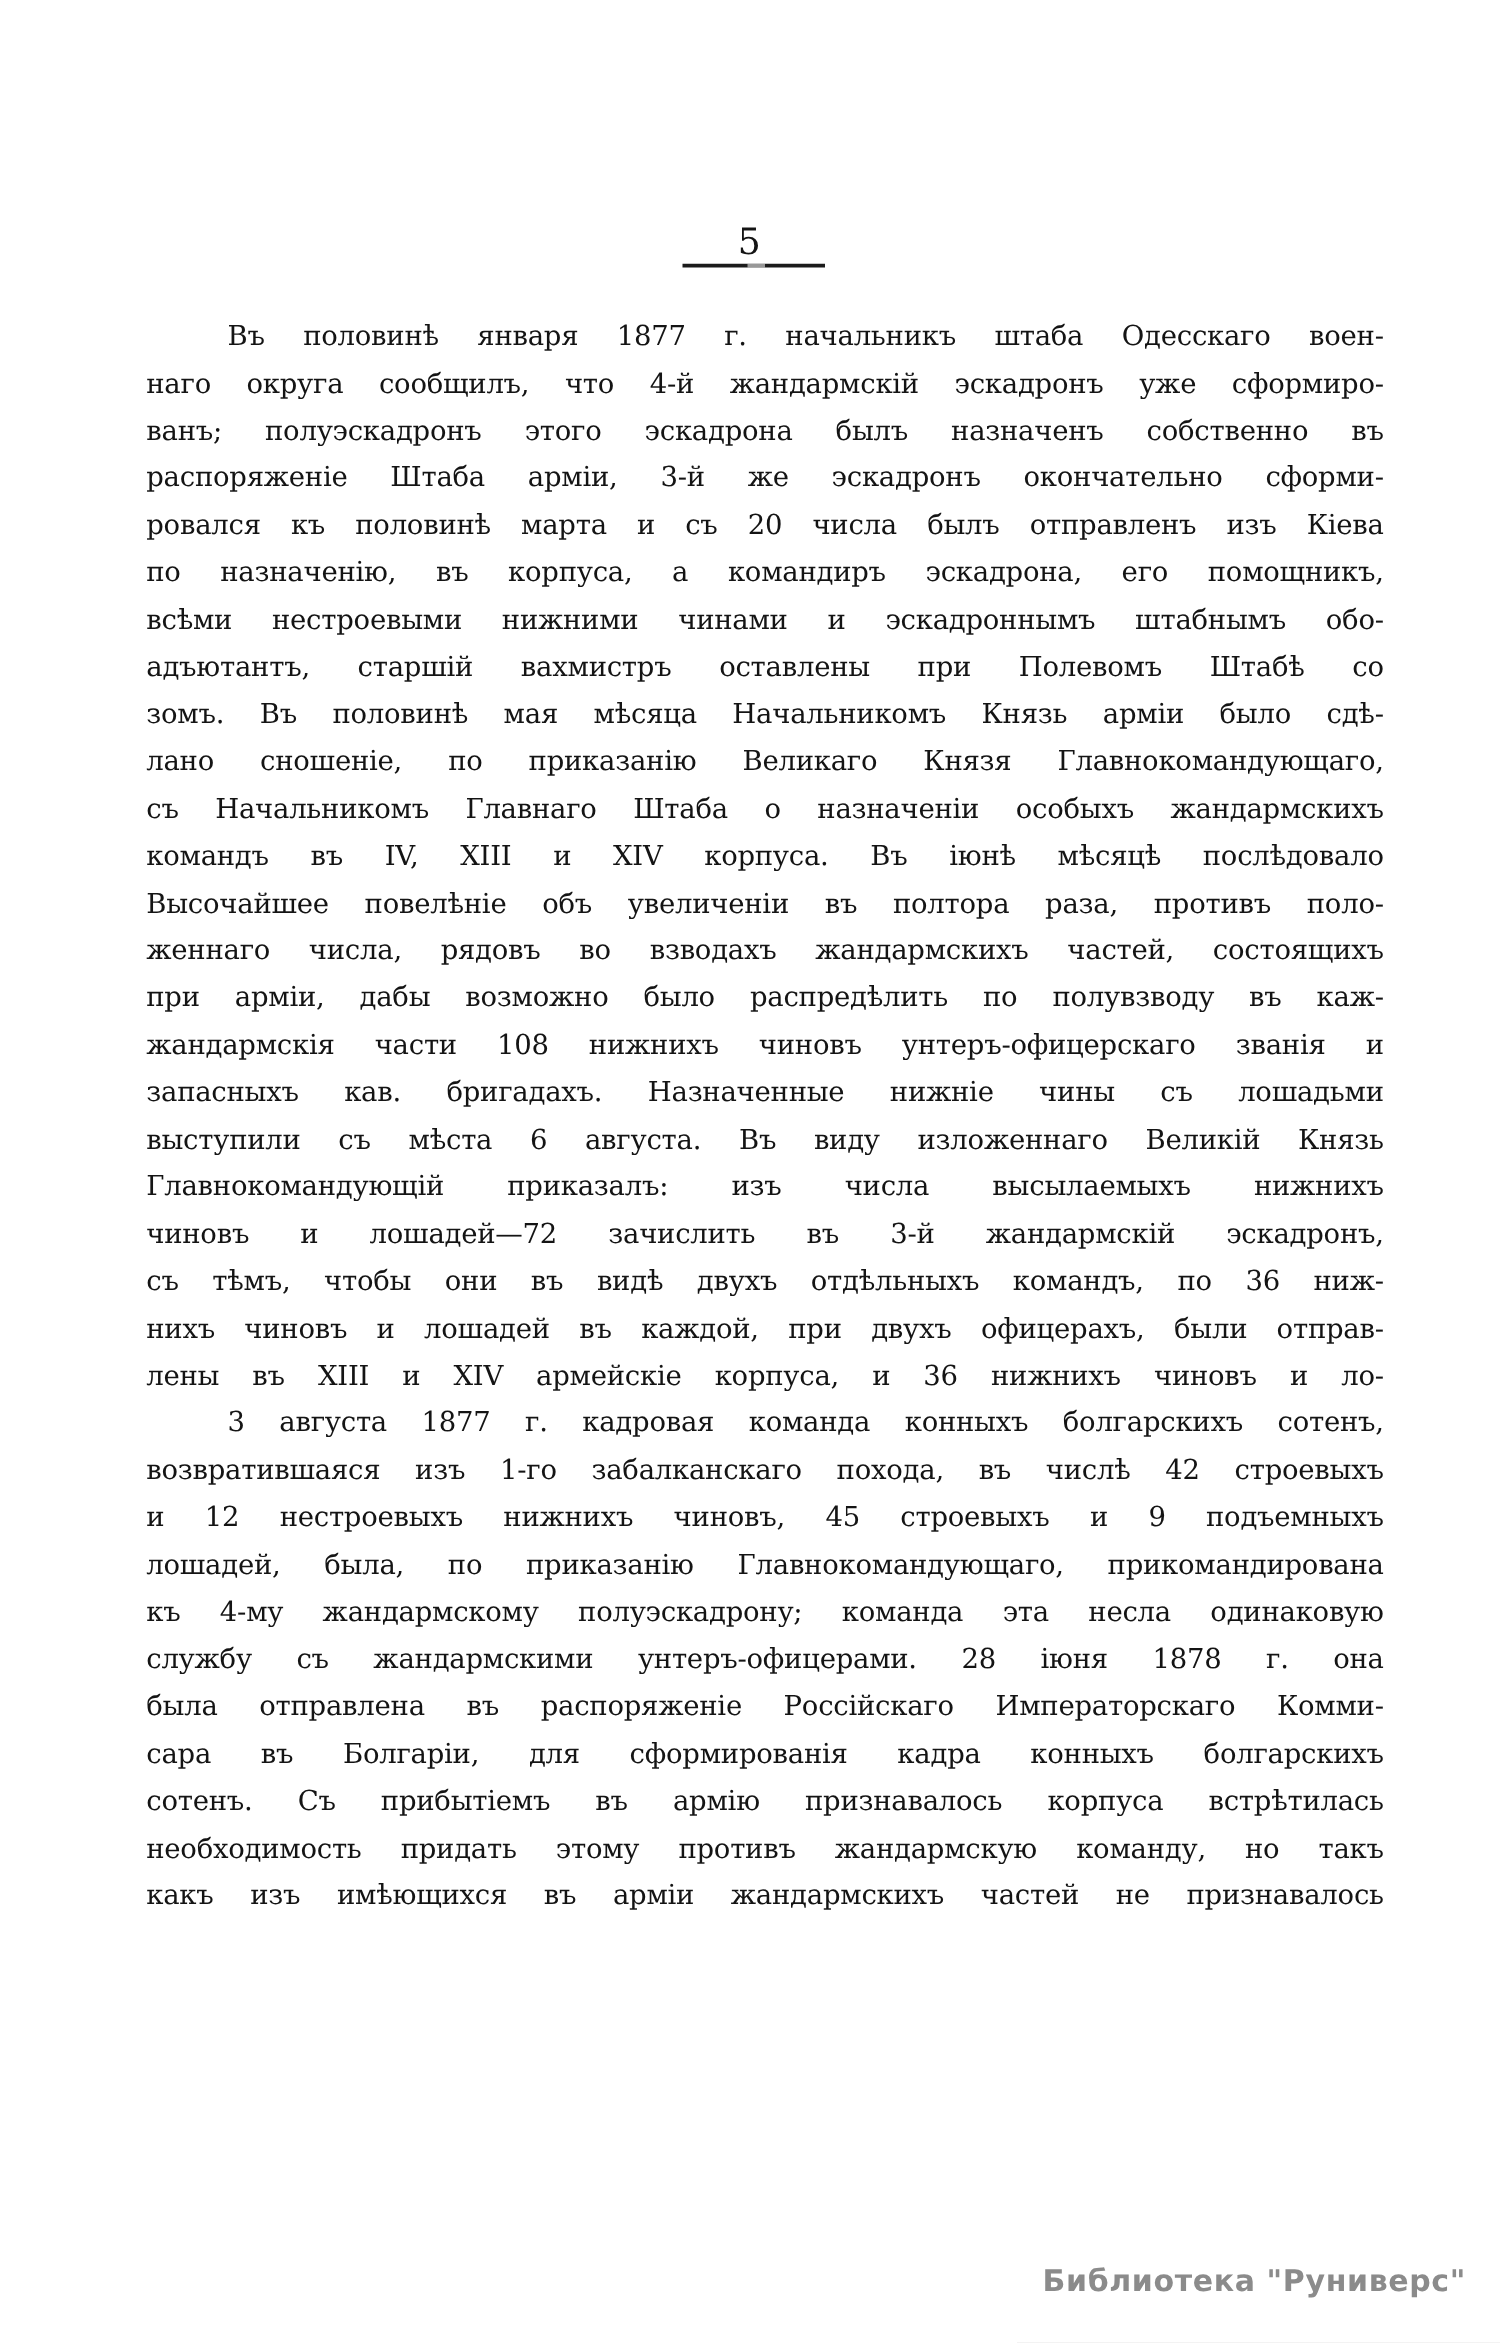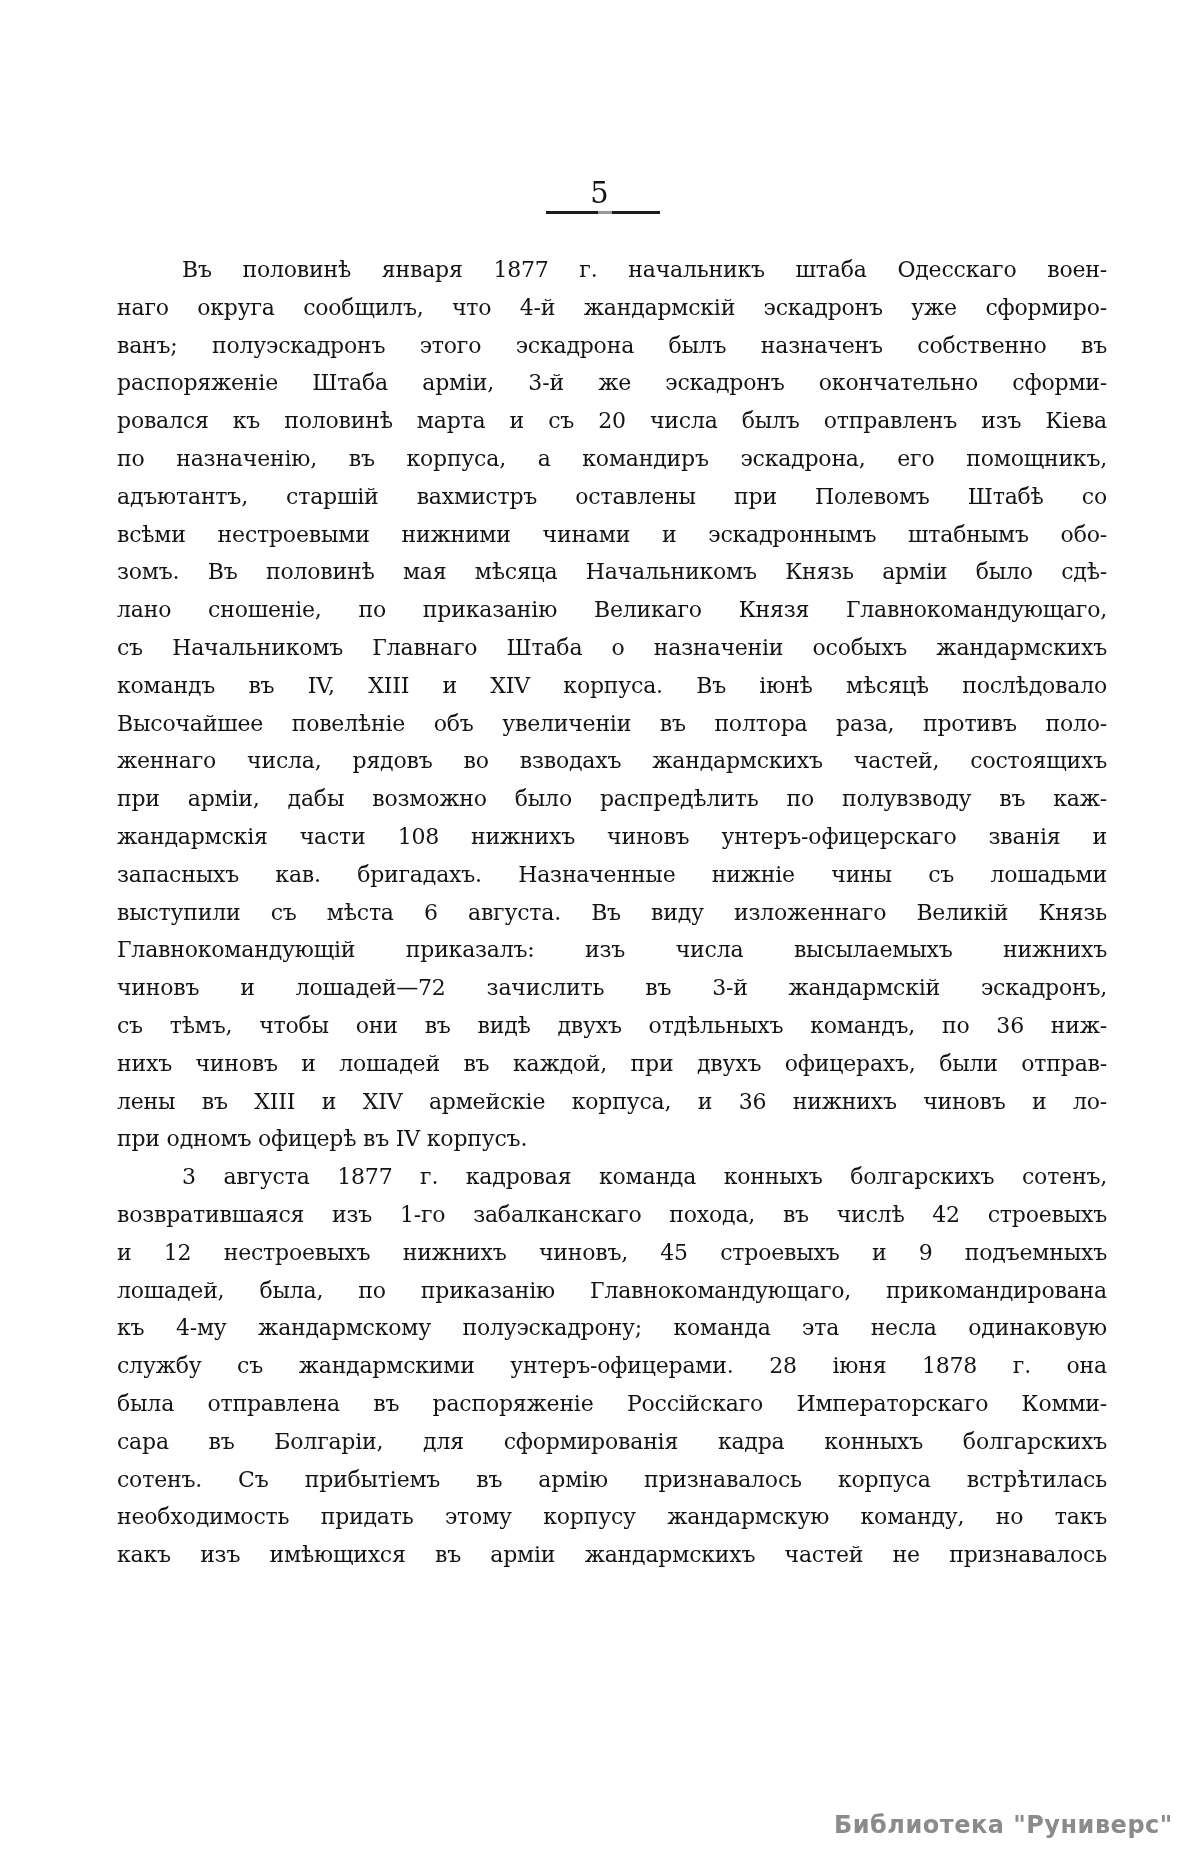--- a/index.html
+++ b/index.html
@@ -88,46 +88,45 @@
   <div class="page-number">5</div>
   <div class="header-rule"></div>
 
   <div class="text-block">
     <div class="line indent">Въ половинѣ января 1877 г. начальникъ штаба Одесскаго воен-</div>
     <div class="line">наго округа сообщилъ, что 4-й жандармскій эскадронъ уже сформиро-</div>
     <div class="line">ванъ; полуэскадронъ этого эскадрона былъ назначенъ собственно въ</div>
     <div class="line">распоряженіе Штаба арміи, 3-й же эскадронъ окончательно сформи-</div>
     <div class="line">ровался къ половинѣ марта и съ 20 числа былъ отправленъ изъ Кіева</div>
     <div class="line">по назначенію, въ корпуса, а командиръ эскадрона, его помощникъ,</div>
+    <div class="line">всѣми нестроевыми нижними чинами и эскадроннымъ штабнымъ обо-</div>
     <div class="line">адъютантъ, старшій вахмистръ оставлены при Полевомъ Штабѣ со</div>
-    <div class="line">всѣми нестроевыми нижними чинами и эскадроннымъ штабнымъ обо-</div>
     <div class="line">зомъ. Въ половинѣ мая мѣсяца Начальникомъ Князь арміи было сдѣ-</div>
     <div class="line">лано сношеніе, по приказанію Великаго Князя Главнокомандующаго,</div>
     <div class="line">съ Начальникомъ Главнаго Штаба о назначеніи особыхъ жандармскихъ</div>
     <div class="line">командъ въ IV, XIII и XIV корпуса. Въ іюнѣ мѣсяцѣ послѣдовало</div>
     <div class="line">Высочайшее повелѣніе объ увеличеніи въ полтора раза, противъ поло-</div>
     <div class="line">женнаго числа, рядовъ во взводахъ жандармскихъ частей, состоящихъ</div>
     <div class="line">при арміи, дабы возможно было распредѣлить по полувзводу въ каж-</div>
     <div class="line">жандармскія части 108 нижнихъ чиновъ унтеръ-офицерскаго званія и</div>
     <div class="line">запасныхъ кав. бригадахъ. Назначенные нижніе чины съ лошадьми</div>
     <div class="line">выступили съ мѣста 6 августа. Въ виду изложеннаго Великій Князь</div>
     <div class="line">Главнокомандующій приказалъ: изъ числа высылаемыхъ нижнихъ</div>
     <div class="line">чиновъ и лошадей—72 зачислить въ 3-й жандармскій эскадронъ,</div>
     <div class="line">съ тѣмъ, чтобы они въ видѣ двухъ отдѣльныхъ командъ, по 36 ниж-</div>
     <div class="line">нихъ чиновъ и лошадей въ каждой, при двухъ офицерахъ, были отправ-</div>
     <div class="line">лены въ XIII и XIV армейскіе корпуса, и 36 нижнихъ чиновъ и ло-</div>
-    <div class="line para-end">при одномъ офицерѣ въ IV корпусъ.</div>
     <div class="line indent">3 августа 1877 г. кадровая команда конныхъ болгарскихъ сотенъ,</div>
     <div class="line">возвратившаяся изъ 1-го забалканскаго похода, въ числѣ 42 строевыхъ</div>
     <div class="line">и 12 нестроевыхъ нижнихъ чиновъ, 45 строевыхъ и 9 подъемныхъ</div>
     <div class="line">лошадей, была, по приказанію Главнокомандующаго, прикомандирована</div>
     <div class="line">къ 4-му жандармскому полуэскадрону; команда эта несла одинаковую</div>
     <div class="line">службу съ жандармскими унтеръ-офицерами. 28 іюня 1878 г. она</div>
     <div class="line">была отправлена въ распоряженіе Россійскаго Императорскаго Комми-</div>
     <div class="line">сара въ Болгаріи, для сформированія кадра конныхъ болгарскихъ</div>
     <div class="line">сотенъ. Съ прибытіемъ въ армію признавалось корпуса встрѣтилась</div>
-    <div class="line">необходимость придать этому корпусу жандармскую команду, но такъ</div>
+    <div class="line">необходимость придать этому противъ жандармскую команду, но такъ</div>
     <div class="line">какъ изъ имѣющихся въ арміи жандармскихъ частей не признавалось</div>
   </div>
 
   <div class="watermark">Библиотека "Руниверс"</div>
 
 </div>
 
 </body></html>

